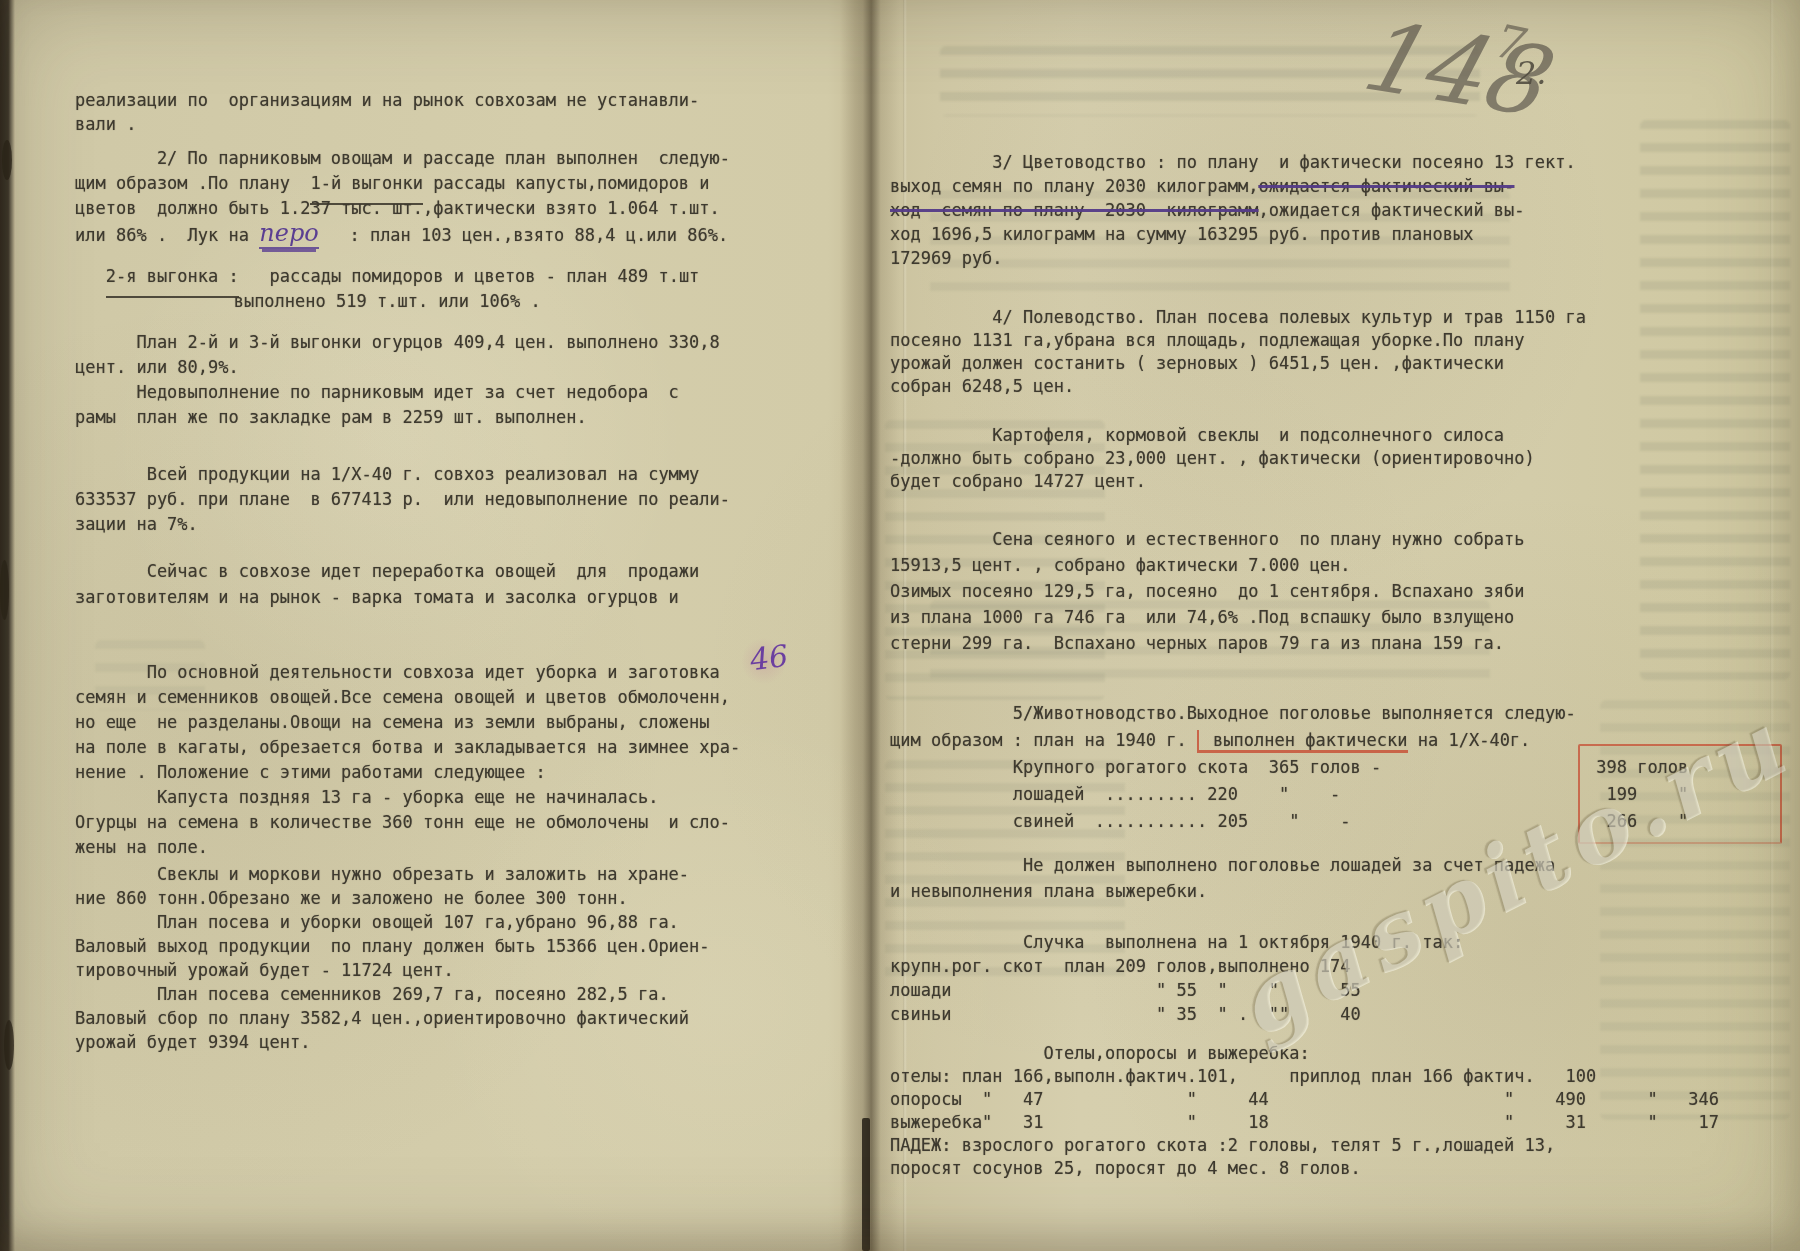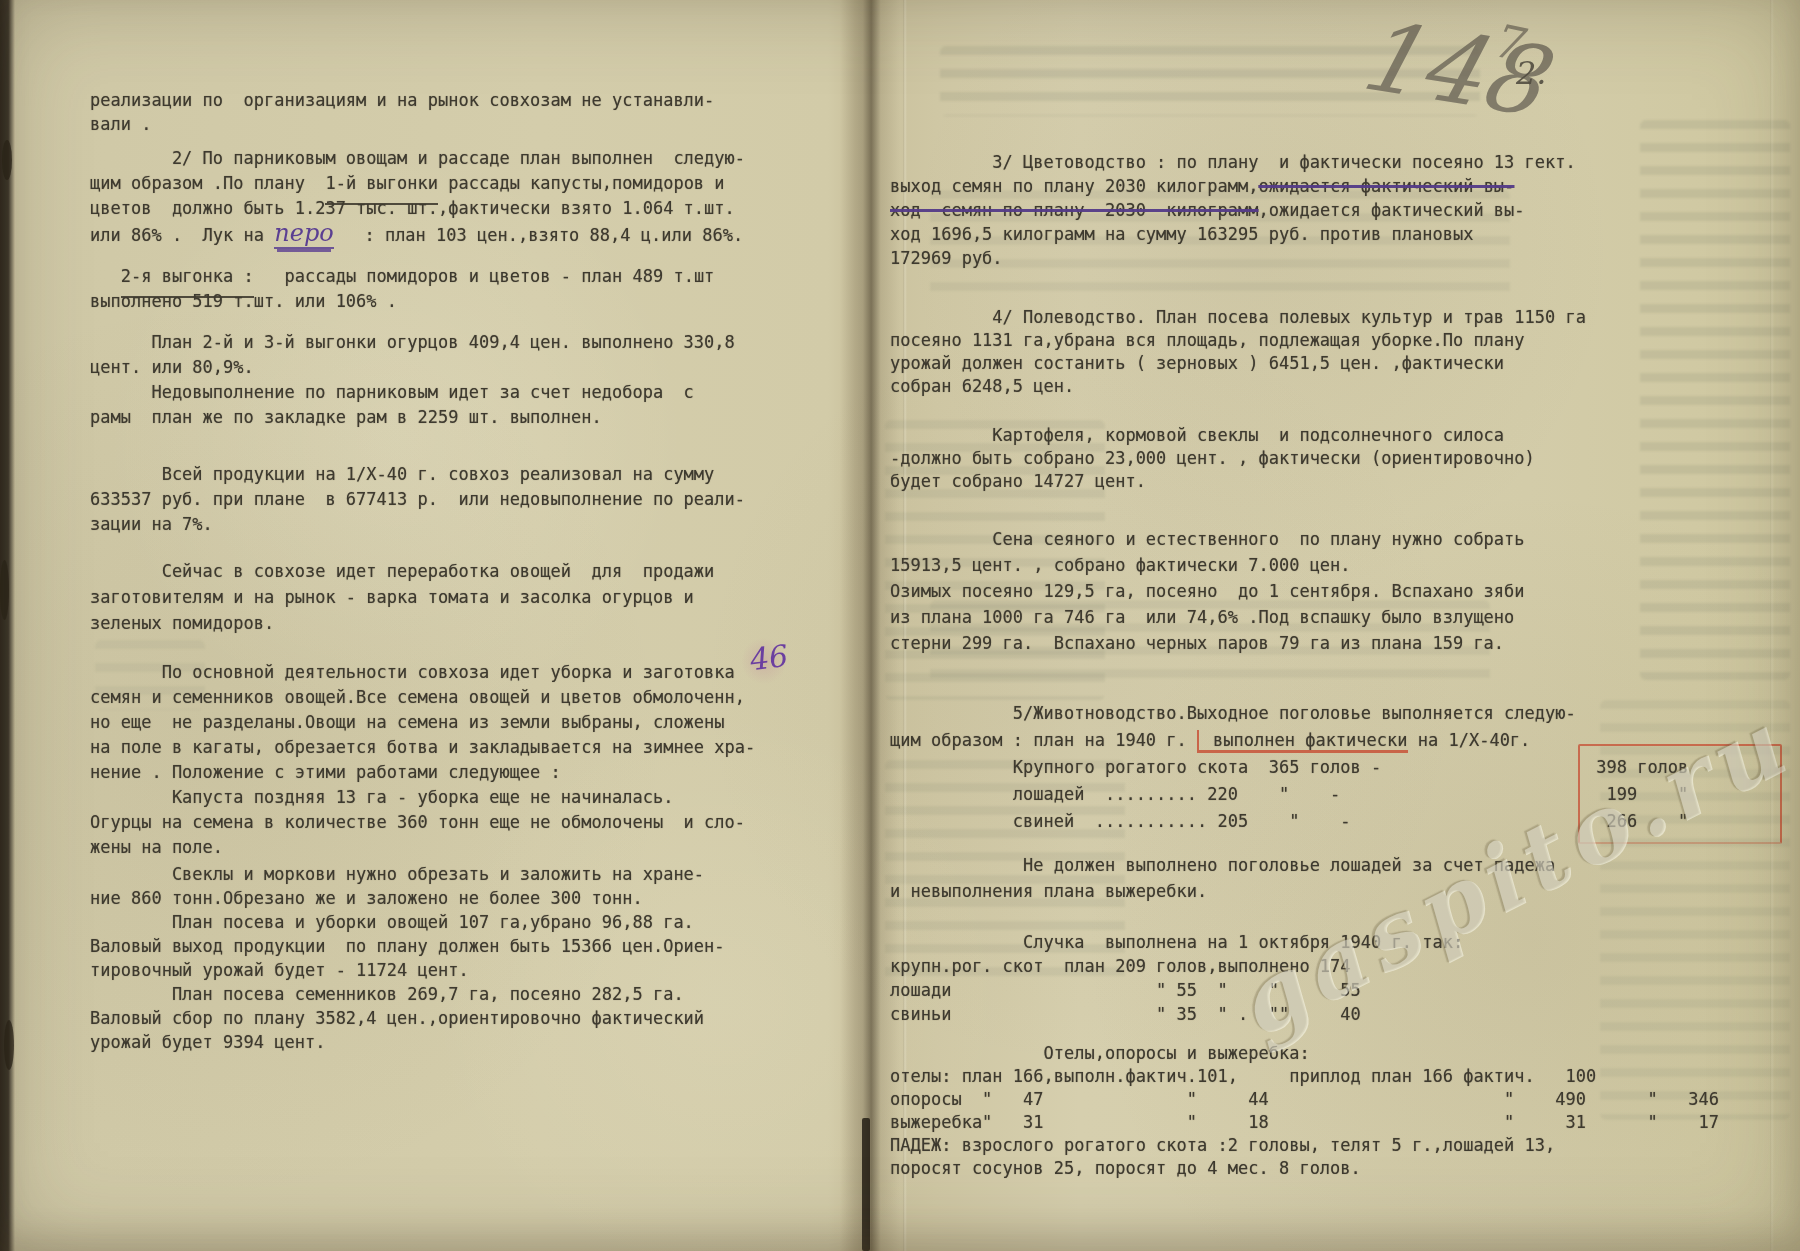--- a/index.html
+++ b/index.html
@@ -20,21 +20,21 @@
         background:linear-gradient(90deg, rgba(90,78,54,0) 0%, rgba(90,78,54,.30) 38%, rgba(58,48,30,.55) 52%, rgba(120,108,80,.22) 68%, rgba(120,108,80,0) 100%);}
   #seam-dark{position:absolute;left:862px;top:1118px;width:8px;height:133px;background:#241f15;opacity:.85;border-radius:2px;}
   #torn-edge{position:absolute;left:0;top:0;width:15px;height:1251px;
         background:linear-gradient(90deg,#2b261d 0%, #3a342a 55%, rgba(58,52,42,0) 100%);}
   .edge-blob{position:absolute;background:#262015;border-radius:50%;opacity:.75;}
   .crease{position:absolute;background:linear-gradient(90deg, rgba(90,80,55,.14), rgba(255,255,245,.20), rgba(90,80,55,0));}
   .ghost{position:absolute;background:repeating-linear-gradient(180deg, rgba(106,114,92,.13) 0 9px, rgba(106,114,92,0) 9px 23px);filter:blur(1.3px);border-radius:6px;}
 
   .page-text{position:absolute;top:0;height:100%;font-size:17px;color:#3e3a2f;
              text-shadow:0 0 1px rgba(60,55,44,.55);}
-  #left-text{left:90px;width:730px;text-decoration:underline;}
+  #left-text{left:75px;width:730px;text-decoration:underline;}
   #right-text{left:890px;width:900px;}
   .para{position:absolute;left:0;white-space:pre;}
   .tline{white-space:pre;}
 
   .seg-u{border-bottom:2px solid rgba(55,50,40,.85);padding-bottom:10px;}
   .seg-st{text-decoration:line-through;text-decoration-color:rgba(86,60,142,.9);text-decoration-thickness:2.5px;}
   .seg-redu{border-bottom:3px solid rgba(198,72,46,.78);border-left:2px solid rgba(198,72,46,.78);padding-left:14px;}
   .seg-hw{font-family:"DejaVu Serif",serif;font-style:italic;font-size:24px;color:#5b3f92;
           text-shadow:none;border-bottom:2px solid rgba(91,63,146,.85);box-shadow:0 6px 0 -3px rgba(91,63,146,.8);}
 
@@ -78,24 +78,24 @@
   <div id="seam"></div>
   <div id="seam-dark"></div>
   <div id="torn-edge"></div>
   <div class="edge-blob" style="left:2px;top:140px;width:10px;height:40px;"></div>
   <div class="edge-blob" style="left:0;top:560px;width:9px;height:60px;"></div>
   <div class="edge-blob" style="left:4px;top:1020px;width:10px;height:50px;"></div>
 
   <div id="left-text" class="page-text">
       <div class="para" style="top: 88px; line-height: 24px;"><div class="tline"><span>реализации по  организациям и на рынок совхозам не устанавли-</span></div><div class="tline"><span>вали .</span></div></div>
       <div class="para" style="top: 146px; line-height: 25px;"><div class="tline"><span>        2/ По парниковым овощам и рассаде план выполнен  следую-</span></div><div class="tline"><span>щим образом .По плану  </span><span class="seg-u">1-й выгонки</span><span> рассады капусты,помидоров и</span></div><div class="tline"><span>цветов  должно быть 1.237 тыс. шт.,фактически взято 1.064 т.шт.</span></div><div class="tline"><span>или 86% .  Лук на </span><span class="seg-hw">перо</span><span>   : план 103 цен.,взято 88,4 ц.или 86%.</span></div></div>
-      <div class="para" style="top: 264px; line-height: 25px;"><div class="tline"><span>   </span><span class="seg-u">2-я выгонка :</span><span>   рассады помидоров и цветов - план 489 т.шт</span></div><div class="tline"><span>выполнено 519 т.шт. или 106% .</span></div></div>
+      <div class="para" style="top: 264px; line-height: 25px; text-align: center;"><div class="tline"><span>   </span><span class="seg-u">2-я выгонка :</span><span>   рассады помидоров и цветов - план 489 т.шт</span></div><div class="tline"><span>выполнено 519 т.шт. или 106% .</span></div></div>
       <div class="para" style="top: 330px; line-height: 25px;"><div class="tline"><span>      План 2-й и 3-й выгонки огурцов 409,4 цен. выполнено 330,8</span></div><div class="tline"><span>цент. или 80,9%.</span></div><div class="tline"><span>      Недовыполнение по парниковым идет за счет недобора  с</span></div><div class="tline"><span>рамы  план же по закладке рам в 2259 шт. выполнен.</span></div></div>
       <div class="para" style="top: 462px; line-height: 25px;"><div class="tline"><span>       Всей продукции на 1/X-40 г. совхоз реализовал на сумму</span></div><div class="tline"><span>633537 руб. при плане  в 677413 р.  или недовыполнение по реали-</span></div><div class="tline"><span>зации на 7%.</span></div></div>
-      <div class="para" style="top: 558px; line-height: 26px;"><div class="tline"><span>       Сейчас в совхозе идет переработка овощей  для  продажи</span></div><div class="tline"><span>заготовителям и на рынок - варка томата и засолка огурцов и</span></div><div class="tline"><span>зеленых помидоров.</span></div></div>
+      <div class="para" style="top: 558px; line-height: 26px;"><div class="tline"><span>       Сейчас в совхозе идет переработка овощей  для  продажи</span></div><div class="tline"><span>заготовителям и на рынок - варка томата и засолка огурцов и</span></div></div>
       <div class="para" style="top: 660px; line-height: 25px;"><div class="tline"><span>       По основной деятельности совхоза идет уборка и заготовка</span></div><div class="tline"><span>семян и семенников овощей.Все семена овощей и цветов обмолоченн,</span></div><div class="tline"><span>но еще  не разделаны.Овощи на семена из земли выбраны, сложены</span></div><div class="tline"><span>на поле в кагаты, обрезается ботва и закладывается на зимнее хра-</span></div><div class="tline"><span>нение . Положение с этими работами следующее :</span></div><div class="tline"><span>        Капуста поздняя 13 га - уборка еще не начиналась.</span></div><div class="tline"><span>Огурцы на семена в количестве 360 тонн еще не обмолочены  и сло-</span></div><div class="tline"><span>жены на поле.</span></div></div>
       <div class="para" style="top: 862px; line-height: 24px;"><div class="tline"><span>        Свеклы и моркови нужно обрезать и заложить на хране-</span></div><div class="tline"><span>ние 860 тонн.Обрезано же и заложено не более 300 тонн.</span></div><div class="tline"><span>        План посева и уборки овощей 107 га,убрано 96,88 га.</span></div><div class="tline"><span>Валовый выход продукции  по плану должен быть 15366 цен.Ориен-</span></div><div class="tline"><span>тировочный урожай будет - 11724 цент.</span></div><div class="tline"><span>        План посева семенников 269,7 га, посеяно 282,5 га.</span></div><div class="tline"><span>Валовый сбор по плану 3582,4 цен.,ориентировочно фактический</span></div><div class="tline"><span>урожай будет 9394 цент.</span></div></div>
     </div>
   <div id="right-text" class="page-text">
       <div class="para" style="top: 150px; line-height: 24px;"><div class="tline"><span>          3/ Цветоводство : по плану  и фактически посеяно 13 гект.</span></div><div class="tline"><span>выход семян по плану 2030 килограмм,</span><span class="seg-st">ожидается фактический вы-</span></div><div class="tline"><span class="seg-st">ход  семян по плану  2030  килограмм</span><span>,ожидается фактический вы-</span></div><div class="tline"><span>ход 1696,5 килограмм на сумму 163295 руб. против плановых</span></div><div class="tline"><span>172969 руб.</span></div></div>
       <div class="para" style="top: 306px; line-height: 23px;"><div class="tline"><span>          4/ Полеводство. План посева полевых культур и трав 1150 га</span></div><div class="tline"><span>посеяно 1131 га,убрана вся площадь, подлежащая уборке.По плану</span></div><div class="tline"><span>урожай должен состанить ( зерновых ) 6451,5 цен. ,фактически</span></div><div class="tline"><span>собран 6248,5 цен.</span></div></div>
       <div class="para" style="top: 424px; line-height: 23px;"><div class="tline"><span>          Картофеля, кормовой свеклы  и подсолнечного силоса</span></div><div class="tline"><span>-должно быть собрано 23,000 цент. , фактически (ориентировочно)</span></div><div class="tline"><span>будет собрано 14727 цент.</span></div></div>
       <div class="para" style="top: 526px; line-height: 26px;"><div class="tline"><span>          Сена сеяного и естественного  по плану нужно собрать</span></div><div class="tline"><span>15913,5 цент. , собрано фактически 7.000 цен.</span></div><div class="tline"><span>Озимых посеяно 129,5 га, посеяно  до 1 сентября. Вспахано зяби</span></div><div class="tline"><span>из плана 1000 га 746 га  или 74,6% .Под вспашку было взлущено</span></div><div class="tline"><span>стерни 299 га.  Вспахано черных паров 79 га из плана 159 га.</span></div></div>
       <div class="para" style="top: 700px; line-height: 27px;"><div class="tline"><span>            5/Животноводство.Выходное поголовье выполняется следую-</span></div><div class="tline"><span>щим образом : план на 1940 г. </span><span class="seg-redu">выполнен фактически</span><span> на 1/X-40г.</span></div><div class="tline"><span>            Крупного рогатого скота  365 голов -                     398 голов</span></div><div class="tline"><span>            лошадей  ......... 220    "    -                          199    "</span></div><div class="tline"><span>            свиней  ........... 205    "    -                         266    "</span></div></div>
       <div class="para" style="top: 852px; line-height: 26px;"><div class="tline"><span>             Не должен выполнено поголовье лошадей за счет падежа</span></div><div class="tline"><span>и невыполнения плана выжеребки.</span></div></div>

